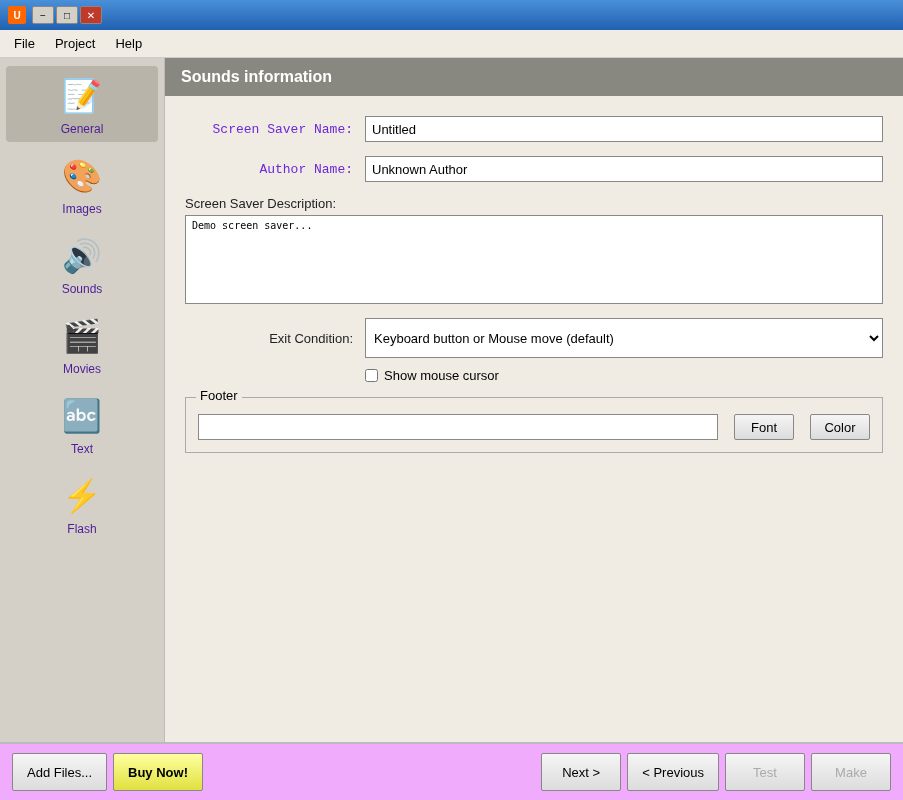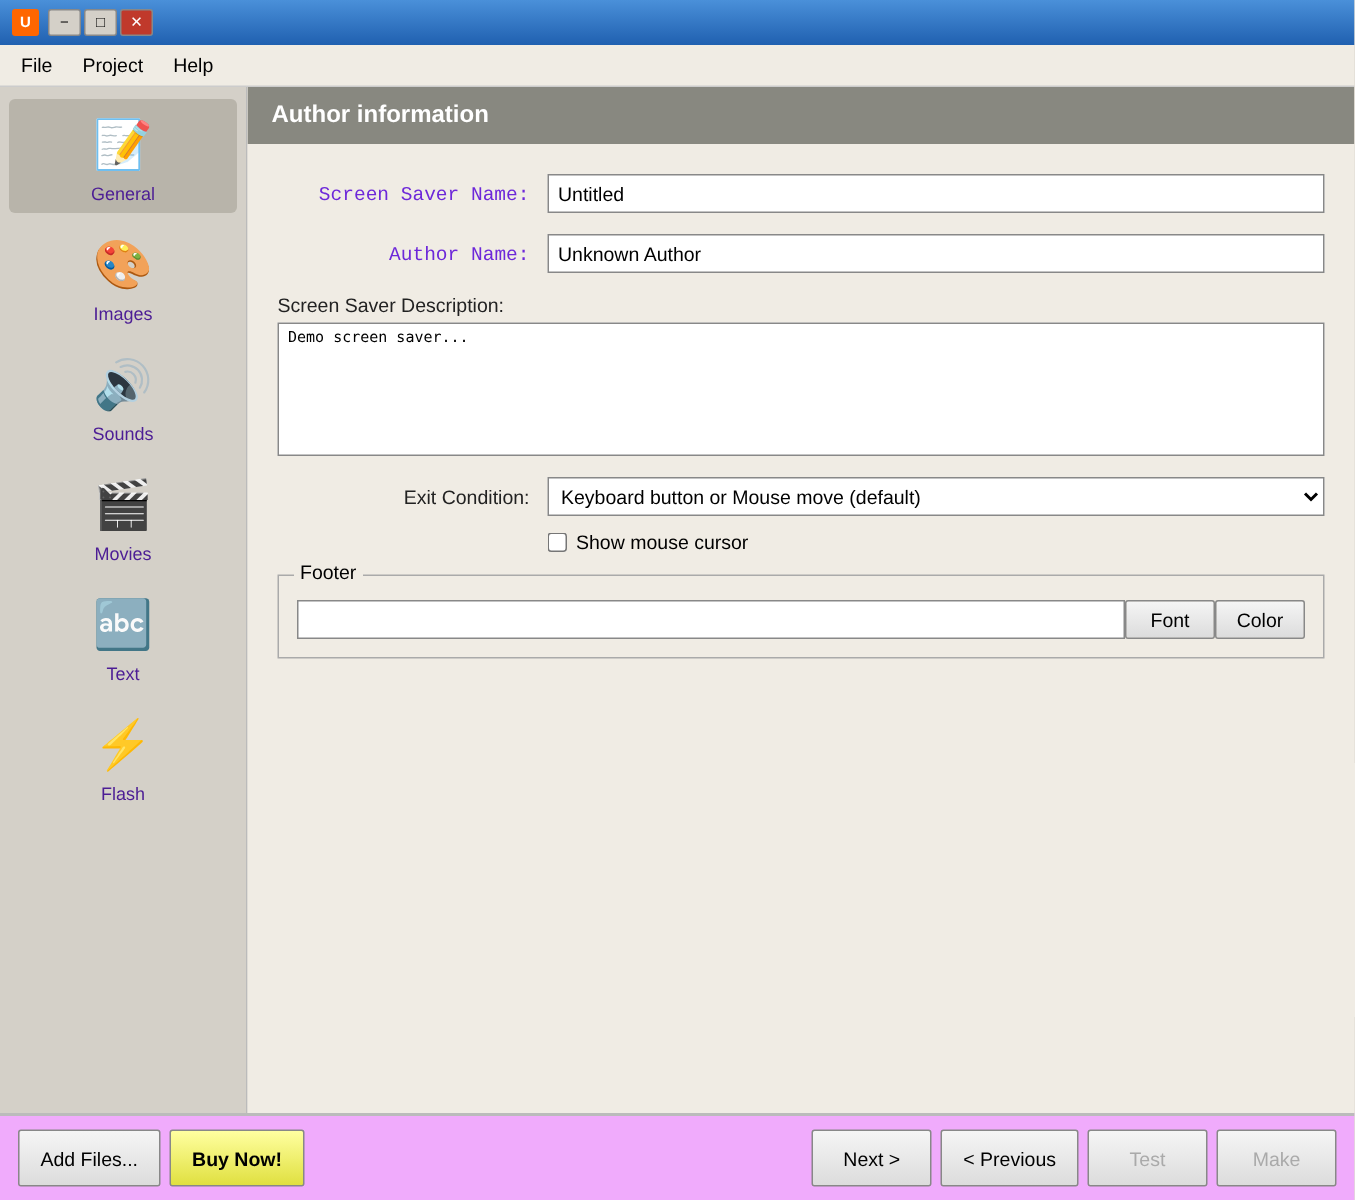--- a/index.html
+++ b/index.html
@@ -175,21 +175,21 @@
     .exit-label {
       width: 180px;
       text-align: right;
       padding-right: 12px;
       font-size: 13px;
       color: #222;
       flex-shrink: 0;
     }
     .exit-select {
       flex: 1;
-      height: 26px;
+      height: 40px;
       border: 1px solid #888;
       background: white;
       font-size: 13px;
       padding: 0 4px;
     }
 
     .checkbox-row {
       display: flex;
       align-items: center;
       margin-left: 180px;
@@ -210,21 +210,21 @@
       position: absolute;
       top: -10px;
       left: 10px;
       background: #f0ece4;
       padding: 0 4px;
       font-size: 13px;
     }
     .footer-inner {
       display: flex;
       align-items: flex-end;
-      gap: 0;
+      gap: 16px;
       margin-top: 8px;
     }
     .footer-text-input {
       flex: 1;
       height: 26px;
       border: 1px solid #888;
       background: white;
       padding: 2px 6px;
       font-size: 13px;
     }
@@ -319,21 +319,21 @@
       <div class="sidebar-icon icon-text">🔤</div>
       <span class="sidebar-label">Text</span>
     </div>
     <div class="sidebar-item">
       <div class="sidebar-icon icon-flash">⚡</div>
       <span class="sidebar-label">Flash</span>
     </div>
   </div>
 
   <div class="content">
-    <div class="section-header">Author information</div>
+    <div class="section-header">Sounds information</div>
 
     <div class="form-area">
 
       <div class="form-row">
         <label class="form-label">Screen Saver Name:</label>
         <input type="text" class="form-input" value="Untitled" style="">
       </div>
 
       <div class="form-row">
         <label class="form-label">Author Name:</label>

